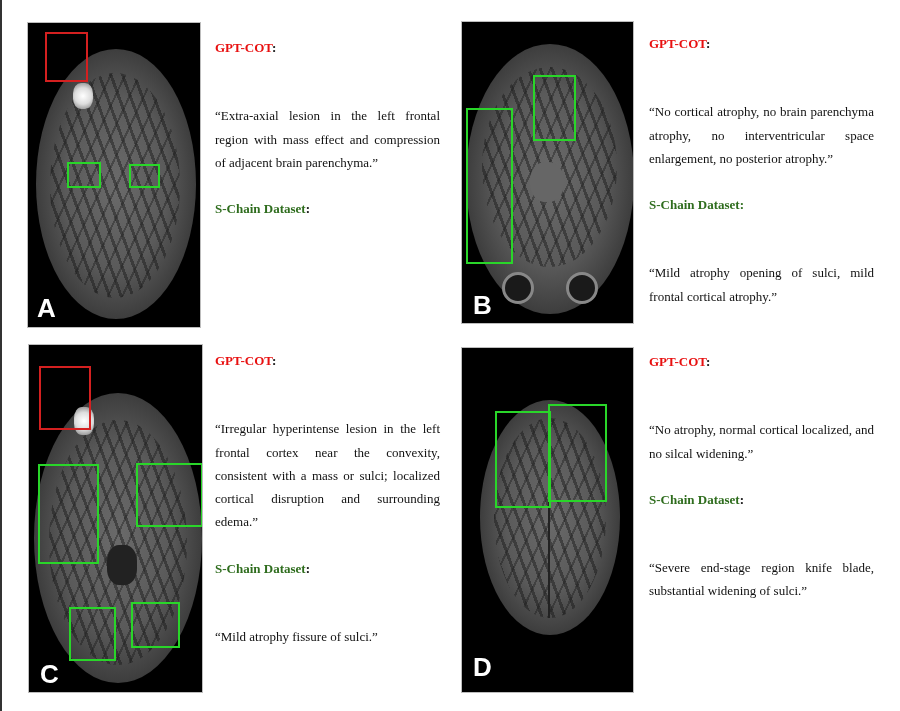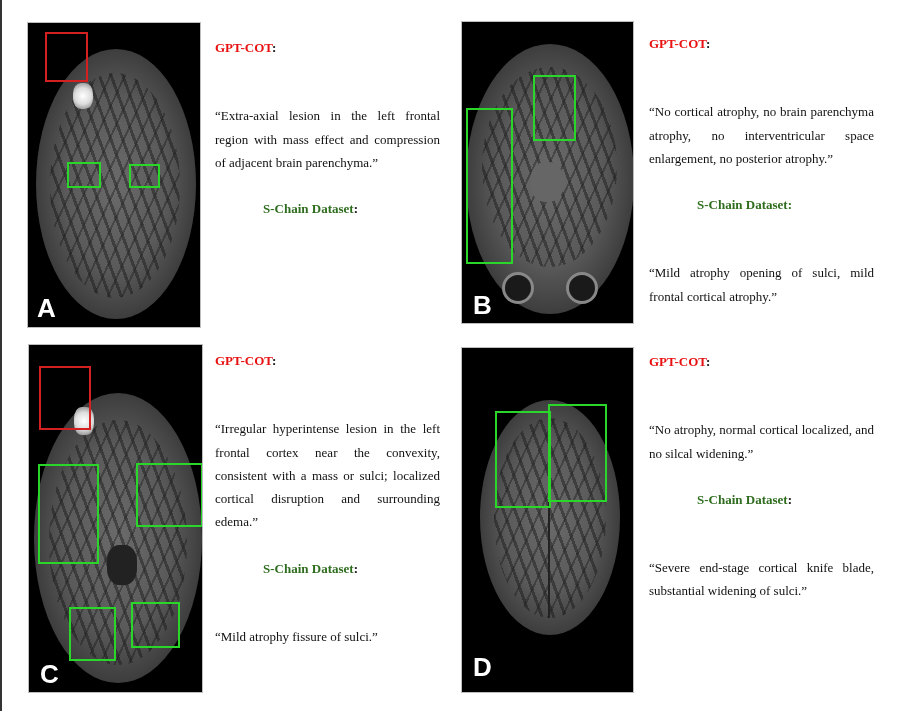--- a/index.html
+++ b/index.html
@@ -29,21 +29,21 @@
       font-weight: bold; font-size: 26px; line-height: 1;
     }
     .roi { position: absolute; box-sizing: border-box; }
     .roi.green { border: 2px solid #29d629; }
     .roi.red { border: 2px solid #d42020; }
     .text-block {
       position: absolute; font-size: 13px; line-height: 23.3px; color: #111;
       text-align: justify; text-align-last: left;
     }
     .label-gpt { color: #e81010; font-weight: bold; }
-    .label-schain { color: #2f6d1e; font-weight: bold; margin-left: 48px; }
+    .label-schain { color: #2f6d1e; font-weight: bold; }
     .colon { color: #111; font-weight: bold; }
     .quote { display: block; margin-top: 45px; }
     .gap { height: 23px; }
   </style>
 </head>
 <body>
 
 <div class="left-rule"></div>
 
 <div class="panel-img" id="img-0" style="left:27px; top:22px; width:174px; height:306px;">
@@ -110,14 +110,14 @@
   <div class="panel-letter" style="left:11px; top:306px;">D</div>
 <div class="roi green" style="left: 33px; top: 63px; width: 56px; height: 97px;"></div>
     <div class="roi green" style="left: 86px; top: 56px; width: 59px; height: 98px;"></div>
   </div>
 
 <div class="text-block" style="left:649px; top:350px; width:225px;">
   <div><span class="label-gpt">GPT-COT</span><span class="colon">:</span></div>
   <span class="quote">“No atrophy, normal cortical localized, and no silcal widening.”</span>
   <div class="gap"></div>
   <div><span class="label-schain">S-Chain Dataset</span><span class="colon">:</span></div>
-  <span class="quote">“Severe end-stage cortical knife blade, substantial widening of sulci.”</span>
+  <span class="quote">“Severe end-stage region knife blade, substantial widening of sulci.”</span>
 </div>
 
 </body></html>

